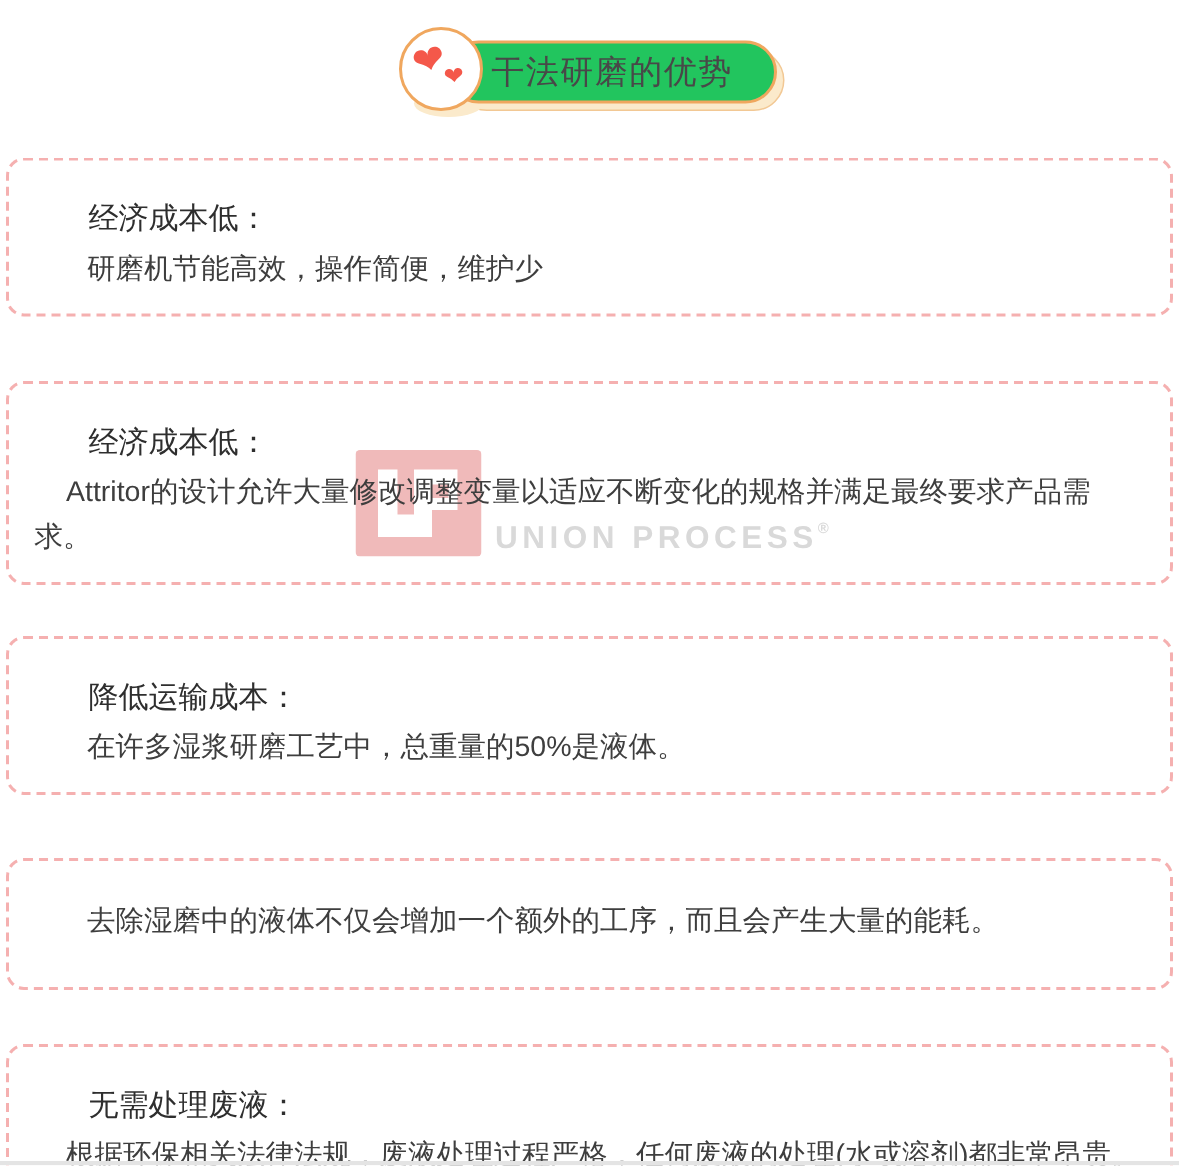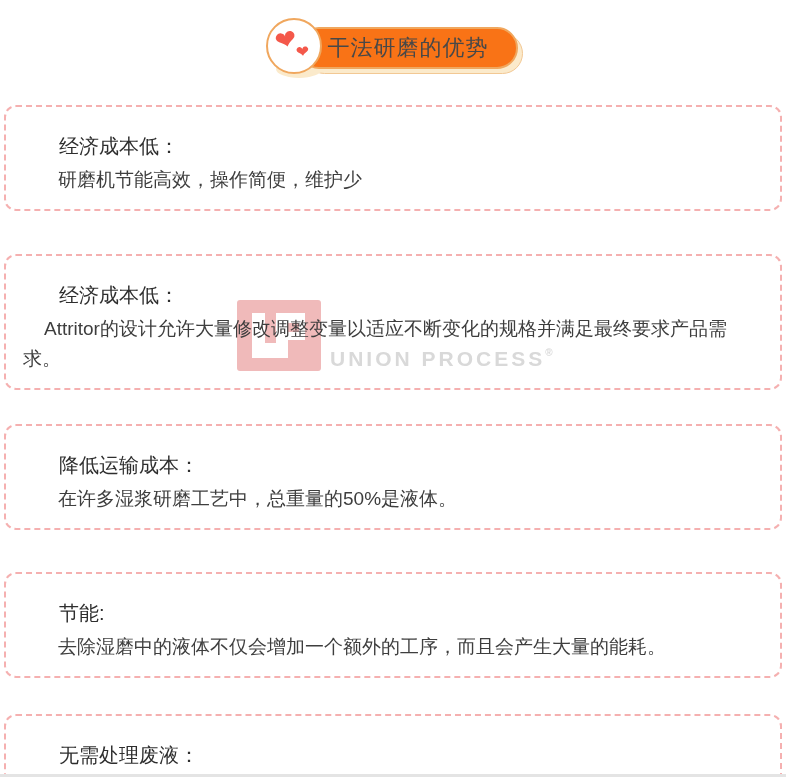--- a/index.html
+++ b/index.html
@@ -17,21 +17,21 @@
     position:absolute;left:38px;top:19px;width:217px;height:39px;
     background:var(--badge-shadow-fill,#fbeacb);
     border:1px solid #f2c894;border-radius:22px;z-index:1;
   }
   .circle-shadow{
     position:absolute;left:10px;top:46px;width:46px;height:18px;
     background:var(--badge-shadow-fill,#fbeacb);border-radius:50%;z-index:1;
   }
   .pill{
     position:absolute;left:32px;top:13px;width:216px;height:38px;
-    background:#f97316;border:2px solid var(--badge-border,#f0a75e);
+    background:#22c55e;border:2px solid var(--badge-border,#f0a75e);
     border-radius:21px;z-index:2;
     display:flex;align-items:center;justify-content:center;
   }
   .pill-title{
     font-size:22px;color:var(--title-text,#484848);letter-spacing:1px;
   }
   .circle{
     position:absolute;left:0;top:4px;width:56px;height:56px;
     background:#fff;border:2px solid var(--badge-border,#f0a75e);
     border-radius:50%;box-sizing:border-box;z-index:3;
@@ -118,21 +118,20 @@
     <h3 class="card-heading">经济成本低：</h3>
     <p class="card-body indent">Attritor的设计允许大量修改调整变量以适应不断变化的规格并满足最终要求产品需求。</p>
   </section>
 
   <section class="card">
     <h3 class="card-heading">降低运输成本：</h3>
     <p class="card-body inset">在许多湿浆研磨工艺中，总重量的50%是液体。</p>
   </section>
 
   <section class="card">
-    <h3 class="card-heading">节能:</h3>
     <p class="card-body inset">去除湿磨中的液体不仅会增加一个额外的工序，而且会产生大量的能耗。</p>
   </section>
 
   <section class="card">
     <h3 class="card-heading">无需处理废液：</h3>
     <p class="card-body indent">根据环保相关法律法规，废液处理过程严格，任何废液的处理(水或溶剂)都非常昂贵。</p>
   </section>
 </main>
 
   <div class="watermark">

